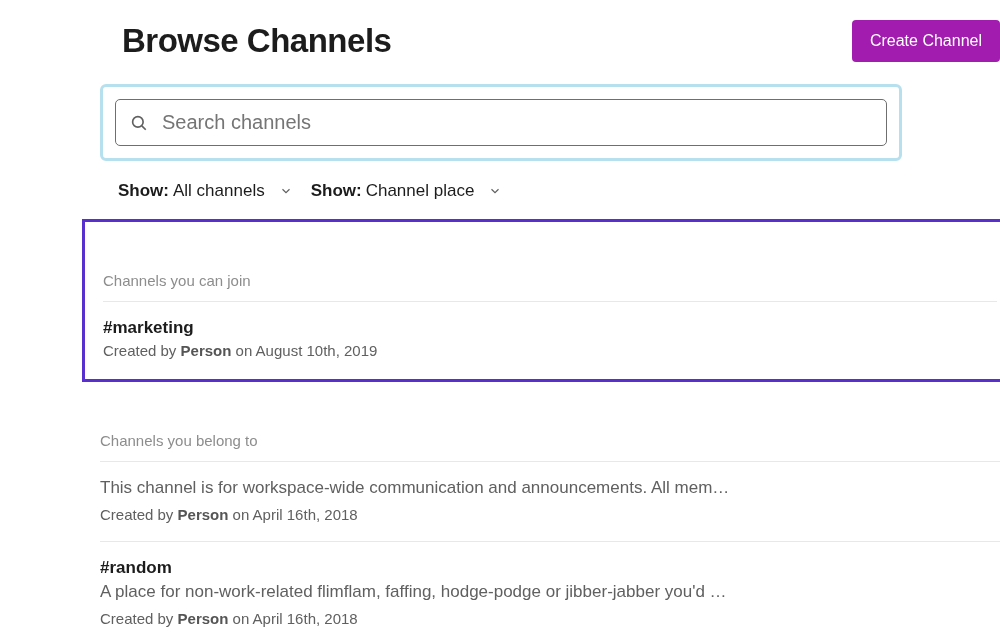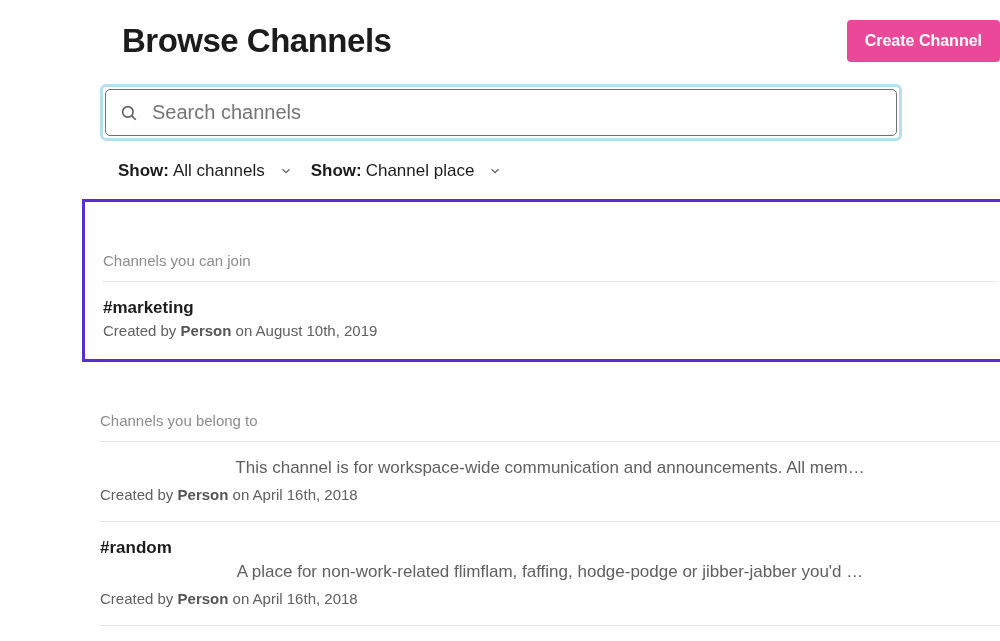--- a/index.html
+++ b/index.html
@@ -16,33 +16,33 @@
       align-items: center;
       margin-bottom: 22px;
       margin-left: 22px;
     }
     .page-title {
       font-size: 33px;
       font-weight: 800;
       letter-spacing: -0.5px;
     }
     .create-btn {
-      background: #ec4899;
+      background: #a21caf;
       color: #fff;
       border: none;
       border-radius: 4px;
       padding: 12px 18px;
       font-size: 16px;
-      font-weight: 700;
+      font-weight: 400;
       cursor: pointer;
     }
     .search-wrap {
       border: 3px solid #b7e0ee;
       border-radius: 6px;
-      padding: 2px;
+      padding: 12px;
       margin-bottom: 20px;
       width: 802px;
     }
     .search-inner {
       display: flex;
       align-items: center;
       border: 1px solid #6f6f6f;
       border-radius: 5px;
       padding: 11px 14px;
     }
@@ -74,21 +74,21 @@
     .section-header {
       color: #8d8d8d;
       font-size: 15px;
       padding: 10px 0 12px 0;
       border-bottom: 1px solid #e8e8e8;
       margin-top: 40px;
     }
     .channel-item { padding: 16px 0 18px 0; border-bottom: 1px solid #e8e8e8; cursor: pointer; }
     .highlight-section .channel-item { border-bottom: none; padding-bottom: 20px; }
     .channel-name { font-size: 17px; font-weight: 700; margin-bottom: 4px; }
-    .channel-desc { font-size: 17px; color: #616061; margin-bottom: 8px; white-space: nowrap; overflow: hidden; text-overflow: ellipsis; text-align: center; }
+    .channel-desc { font-size: 17px; color: #616061; margin-bottom: 8px; white-space: nowrap; overflow: hidden; text-overflow: ellipsis; }
     .channel-meta { font-size: 15px; color: #616061; }
     .channel-meta .person { font-weight: 700; color: #555; }
     .list { padding: 0; }
   </style>
 </head>
 <body>
 
 <div class="container">
 
   <div class="header-row">

